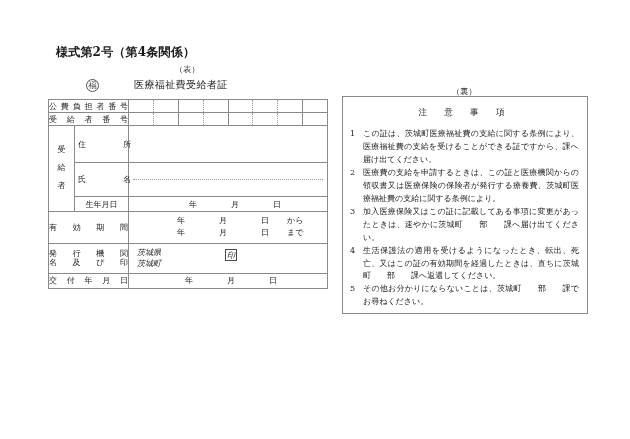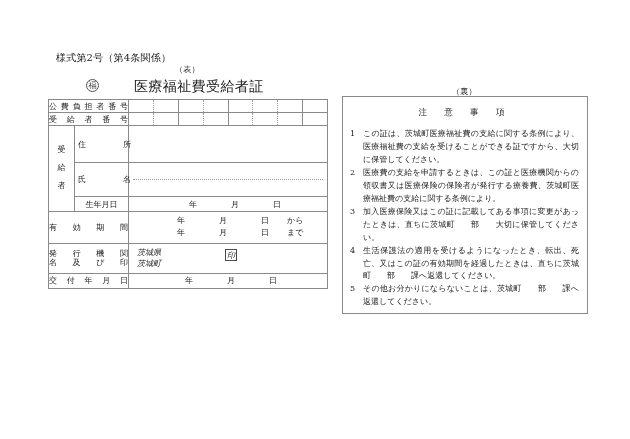--- a/index.html
+++ b/index.html
@@ -18,24 +18,25 @@
 
   .page {
     position: absolute;
     inset: 0;
   }
 
   
   .form-no {
     position: absolute;
     left: 56px;
-    top: 51px;
-    font-size: 10px;
+    top: 44px;
+    font-size: 12px;
     letter-spacing: 0.2px;
     white-space: nowrap;
+    font-weight: bold;
   }
 
   
   .side-label {
     position: absolute;
     font-size: 8px;
     letter-spacing: 0.3px;
   }
   .side-label.front { left: 175px; top: 64px; }
   .side-label.back  { left: 452px; top: 86px; }
@@ -59,21 +60,21 @@
     font-size: 8.5px;
     line-height: 11.5px;
     text-align: center;
     color: #3a3a3a;
     box-sizing: border-box;
   }
   .cert-title {
     position: absolute;
     left: 78px;
     top: 0px;
-    font-size: 14px;
+    font-size: 10px;
     letter-spacing: 0.4px;
     white-space: nowrap;
   }
 
   
   .front-table {
     position: absolute;
     left: 48px;
     top: 99px;
     width: 280px;
@@ -412,33 +413,33 @@
       <span class="spread2">
         <span>注</span>
           <span>意</span>
           <span>事</span>
           <span>項</span>
       </span>
     </div>
 
     <div class="note-item">
       <span class="note-num">1</span>
-      <span class="note-text">この証は、茨城町医療福祉費の支給に関する条例により、医療福祉費の支給を受けることができる証ですから、大切に保管してください。</span>
+      <span class="note-text">この証は、茨城町医療福祉費の支給に関する条例により、医療福祉費の支給を受けることができる証ですから、課へ届け出てください。</span>
     </div>
     <div class="note-item">
       <span class="note-num">2</span>
       <span class="note-text">医療費の支給を申請するときは、この証と医療機関からの領収書又は医療保険の保険者が発行する療養費、茨城町医療福祉費の支給に関する条例により。</span>
     </div>
     <div class="note-item">
       <span class="note-num">3</span>
-      <span class="note-text">加入医療保険又はこの証に記載してある事項に変更があったときは、直ちに茨城町　　部　　大切に保管してください。</span>
+      <span class="note-text">加入医療保険又はこの証に記載してある事項に変更があったときは、速やかに茨城町　　部　　課へ届け出てください。</span>
     </div>
     <div class="note-item">
       <span class="note-num">4</span>
       <span class="note-text">生活保護法の適用を受けるようになったとき、転出、死亡、又はこの証の有効期間を経過したときは、直ちに茨城町　　部　　課へ返還してください。</span>
     </div>
     <div class="note-item">
       <span class="note-num">5</span>
-      <span class="note-text">その他お分かりにならないことは、茨城町　　部　　課へ返還してください。</span>
+      <span class="note-text">その他お分かりにならないことは、茨城町　　部　　課でお尋ねください。</span>
     </div>
   </div>
 
 </div>
 
 </body></html>

